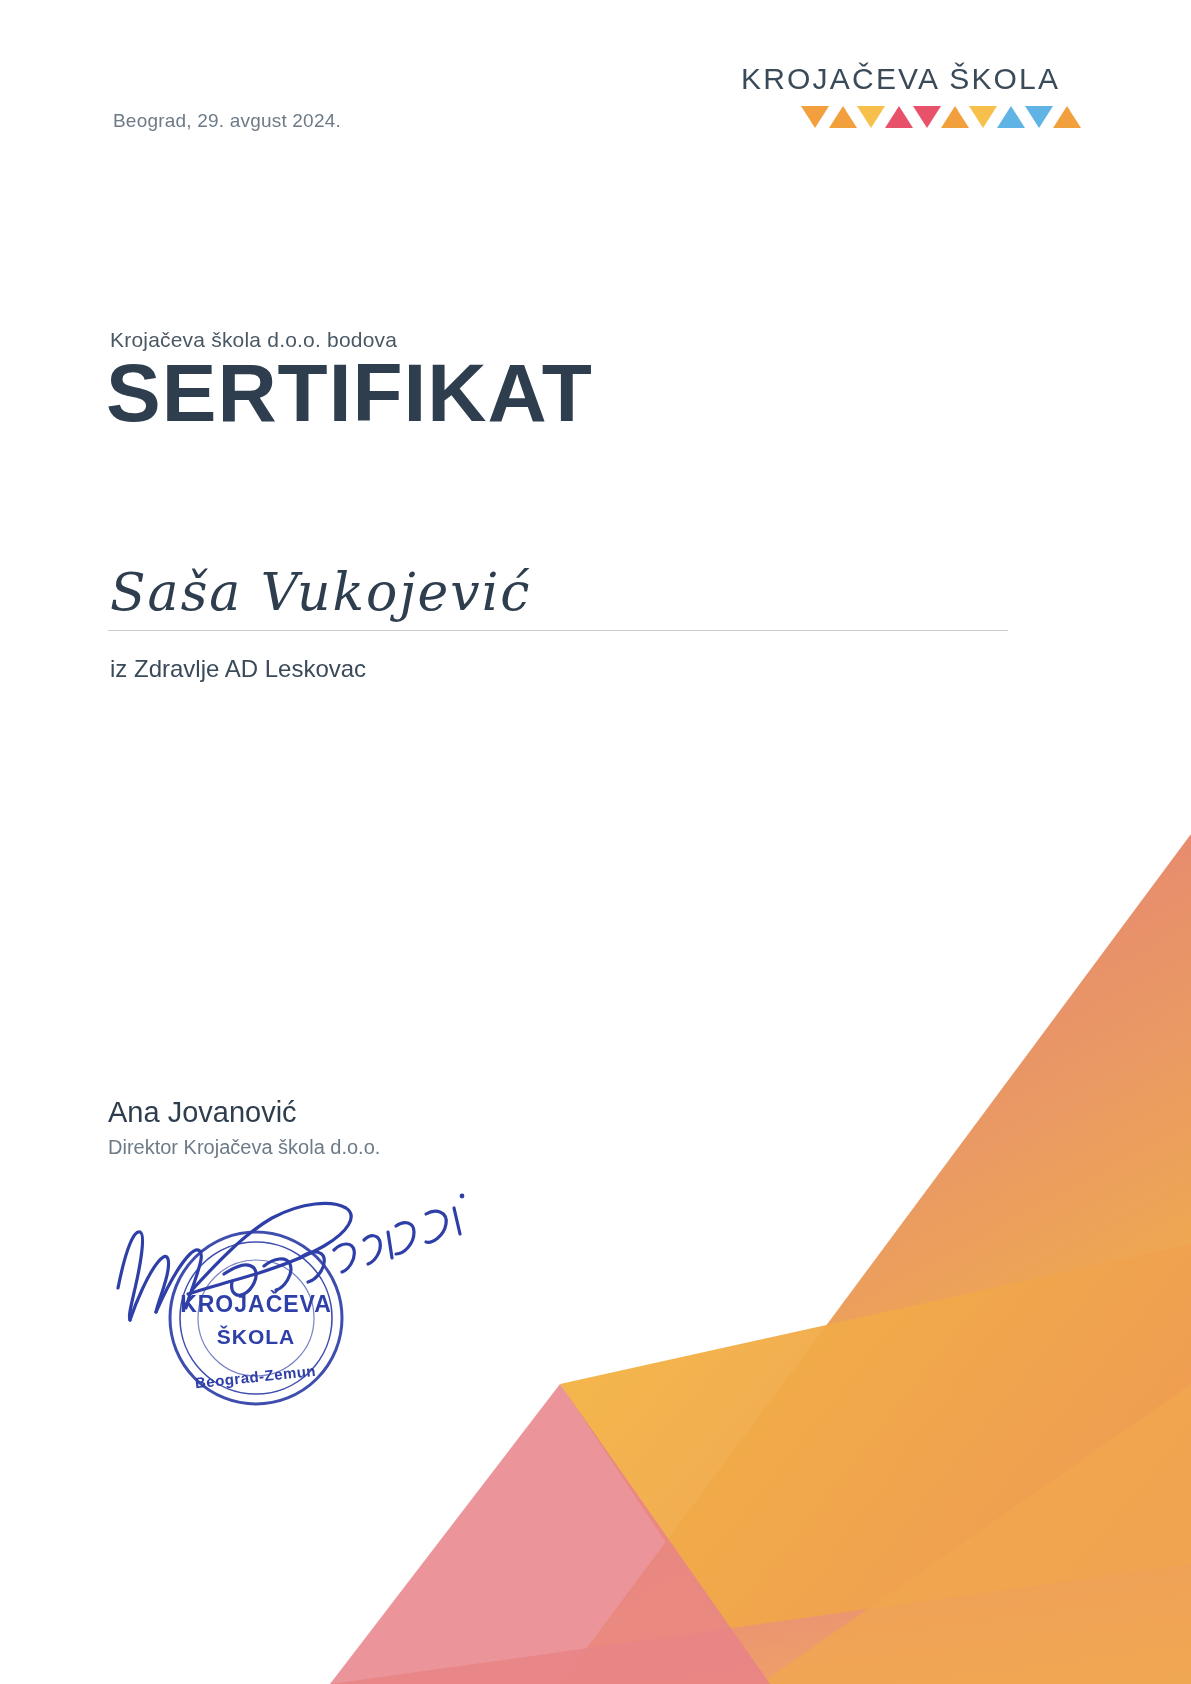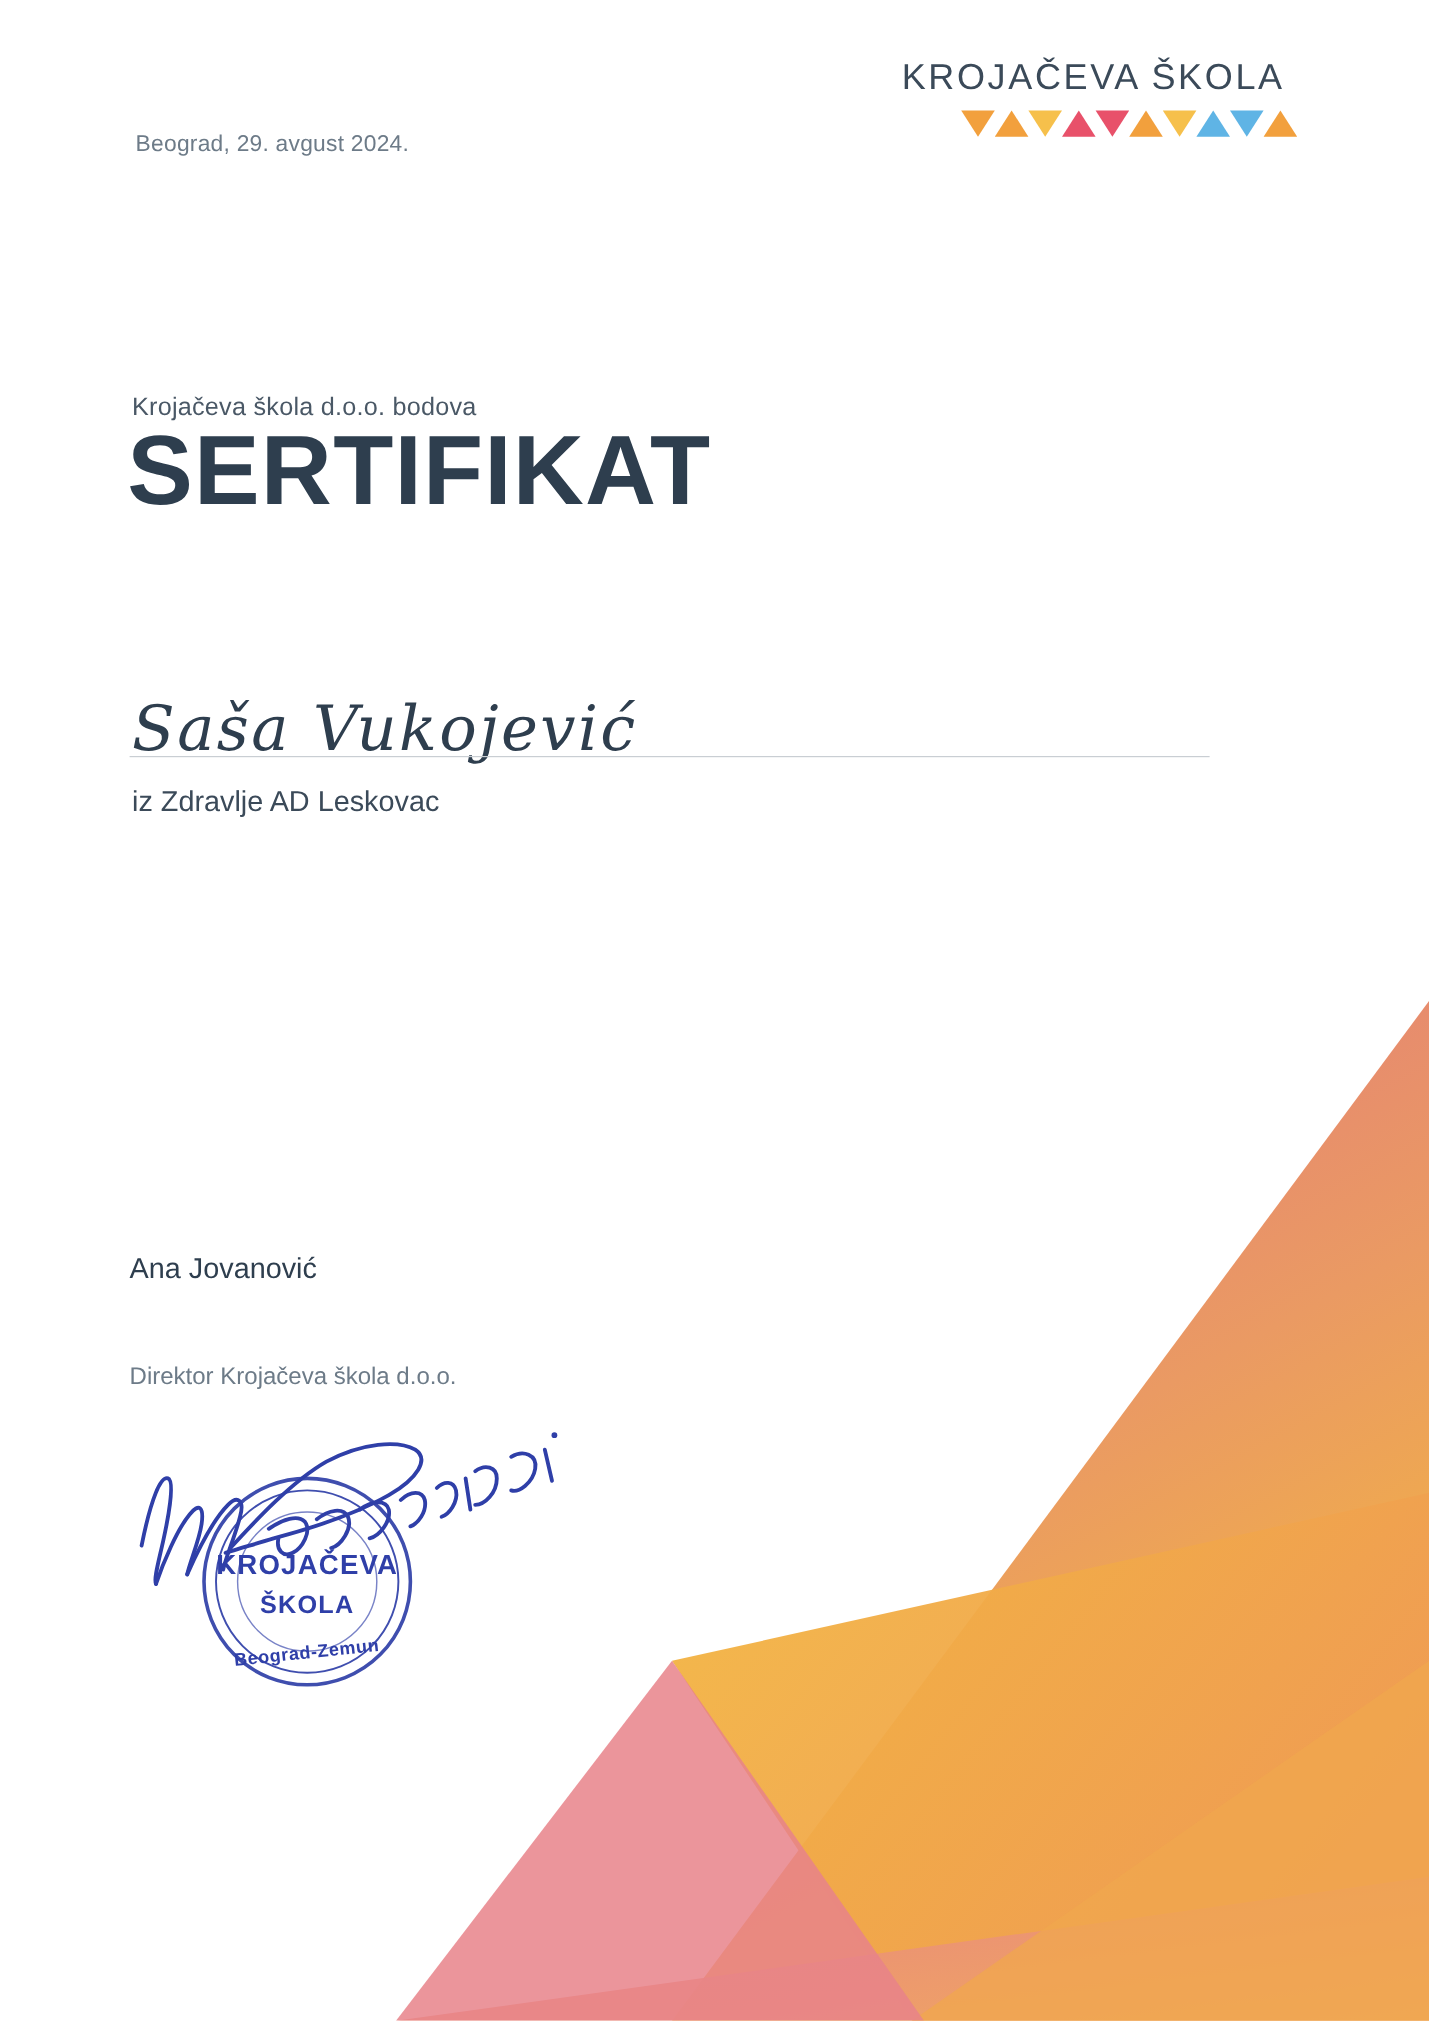--- a/index.html
+++ b/index.html
@@ -39,23 +39,23 @@
     left: 113px;
     top: 110px;
     font-size: 19px;
     color: #6d7b88;
     letter-spacing: 0.2px;
   }
 
   .logo {
     position: absolute;
     right: 110px;
-    top: 48px;
+    top: 62px;
     width: 340px;
-    text-align: center;
+    text-align: left;
   }
   .logo-word {
     font-size: 30px;
     letter-spacing: 2.2px;
     color: #3b4a59;
     font-weight: 400;
     white-space: nowrap;
   }
   .logo-tri-row {
     margin-top: 10px;
@@ -104,21 +104,20 @@
   .recipient-name {
     position: absolute;
     left: 110px;
     top: 562px;
     font-family: "DejaVu Serif", serif;
     font-style: italic;
     font-size: 52px;
     color: #2e3e4e;
     letter-spacing: 2px;
     white-space: nowrap;
-    margin-top: 16px;
   }
   .recipient-rule {
     position: absolute;
     left: 108px;
     top: 630px;
     width: 900px;
     height: 1px;
     background: #c9ced3;
   }
   .recipient-from {
@@ -154,22 +153,22 @@
   .score {
     font-weight: 700;
     color: #4a5866;
     letter-spacing: 1px;
   }
 
   
   .signer-name {
     position: absolute;
     left: 108px;
-    top: 1044px;
-    font-size: 24px;
+    top: 1096px;
+    font-size: 29px;
     color: #2e3e4e;
   }
   .signer-role {
     position: absolute;
     left: 108px;
     top: 1136px;
     font-size: 20px;
     color: #6d7b88;
     text-align: center;
   }

